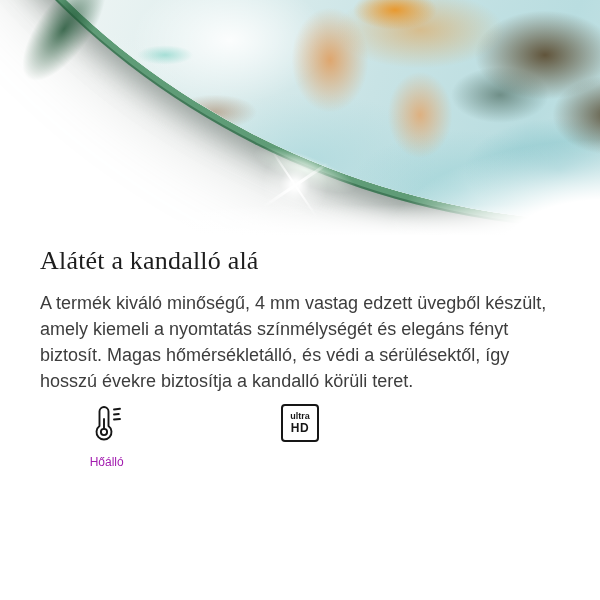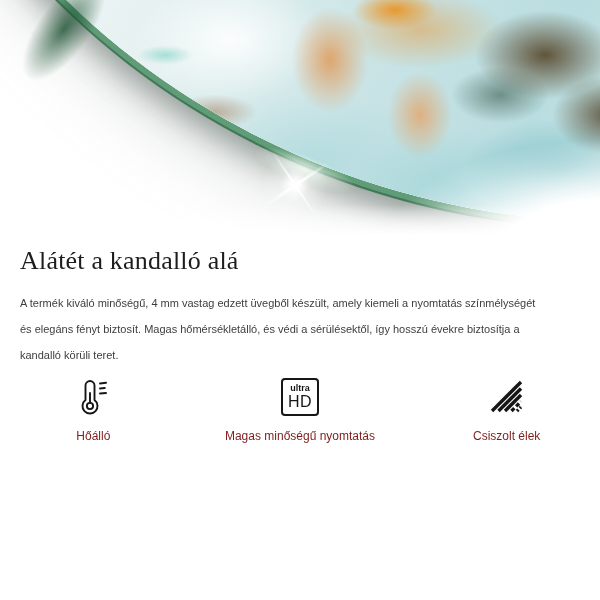--- a/index.html
+++ b/index.html
@@ -68,45 +68,45 @@
   .sparkle::before { transform:rotate(-34deg); }
   .sparkle::after  { transform:rotate(56deg); height:2px; }
   .hero-fade {
     position:absolute; inset:0; pointer-events:none;
     background:
       radial-gradient(310px 150px at 101% 104%, #ffffff 32%, rgba(255,255,255,0) 72%),
       linear-gradient(to bottom, rgba(255,255,255,0) 86%, #ffffff 99%);
   }
 
   
-  .content { position:relative; padding:0 20px; }
+  .content { position:relative; padding:0 40px; }
   h1 {
     margin:6px 0 0; font-family:"Liberation Serif", serif; font-weight:400;
     font-size:26px; line-height:33px; color:#1d1d1d; letter-spacing:0.2px;
   }
   .desc {
-    margin:13px 0 0; width:522px; font-size:11px; line-height:26px; color:#3d3d3d;
+    margin:13px 0 0; width:522px; font-size:18px; line-height:26px; color:#3d3d3d;
   }
 
   .features {
     display:grid; grid-template-columns:repeat(3,1fr);
     margin:8px -30px 0; row-gap:26px;
   }
   .feature { display:flex; flex-direction:column; align-items:center; }
   .ficon { height:42px; display:flex; align-items:center; justify-content:center; }
   .ficon svg { stroke:#161616; fill:none; stroke-width:2; stroke-linecap:round; stroke-linejoin:round; }
-  .flabel { margin-top:11px; font-size:12px; color:#7f1d1d; }
+  .flabel { margin-top:11px; font-size:12px; color:#a21caf; }
 
   .ultrahd {
     box-sizing:border-box; width:38px; height:38px; border:2.5px solid #161616; border-radius:4px;
     display:flex; flex-direction:column; align-items:center; justify-content:center; line-height:1;
     color:#161616;
   }
   .uh-top { font-size:9px; font-weight:700;text-align:center; }
-  .uh-bottom { font-size:16px; font-weight:400; margin-top:1px; letter-spacing:0.5px; }
+  .uh-bottom { font-size:12px; font-weight:700; margin-top:1px; letter-spacing:0.5px; }
 </style>
 </head>
 <body>
 
 <div class="page">
 
   <div class="hero">
     <div class="disc">
       <div class="disc-inner">
         <div class="marble"></div>
@@ -139,34 +139,21 @@
         <div class="flabel">Hőálló</div>
       </div>
 
       <div class="feature">
         <span class="ficon">
           <span class="ultrahd">
             <span class="uh-top">ultra</span>
             <span class="uh-bottom">HD</span>
           </span>
         </span>
-        <div class="flabel">Magas minőségű nyomtatás</div>
       </div>
 
 
 
-      <div class="feature">
-        <span class="ficon">
-          <svg width="40" height="40" viewBox="0 0 40 40">
-            <line x1="5" y1="34" x2="34" y2="5" stroke-width="3.4" stroke-linecap="butt"></line>
-            <line x1="11.5" y1="34" x2="34" y2="11.5" stroke-width="3.4" stroke-linecap="butt"></line>
-            <line x1="18" y1="34" x2="34" y2="18" stroke-width="3.4" stroke-linecap="butt"></line>
-            <line x1="24.5" y1="34" x2="34" y2="24.5" stroke-width="3.4" stroke-linecap="butt" stroke-dasharray="4 2.6"></line>
-            <line x1="30" y1="34" x2="34" y2="30" stroke-width="3.4" stroke-linecap="butt" stroke-dasharray="2 2"></line>
-          </svg>
-        </span>
-        <div class="flabel">Csiszolt élek</div>
-      </div>
 
 
     </div>
   </div>
 </div>
 
 </body></html>

